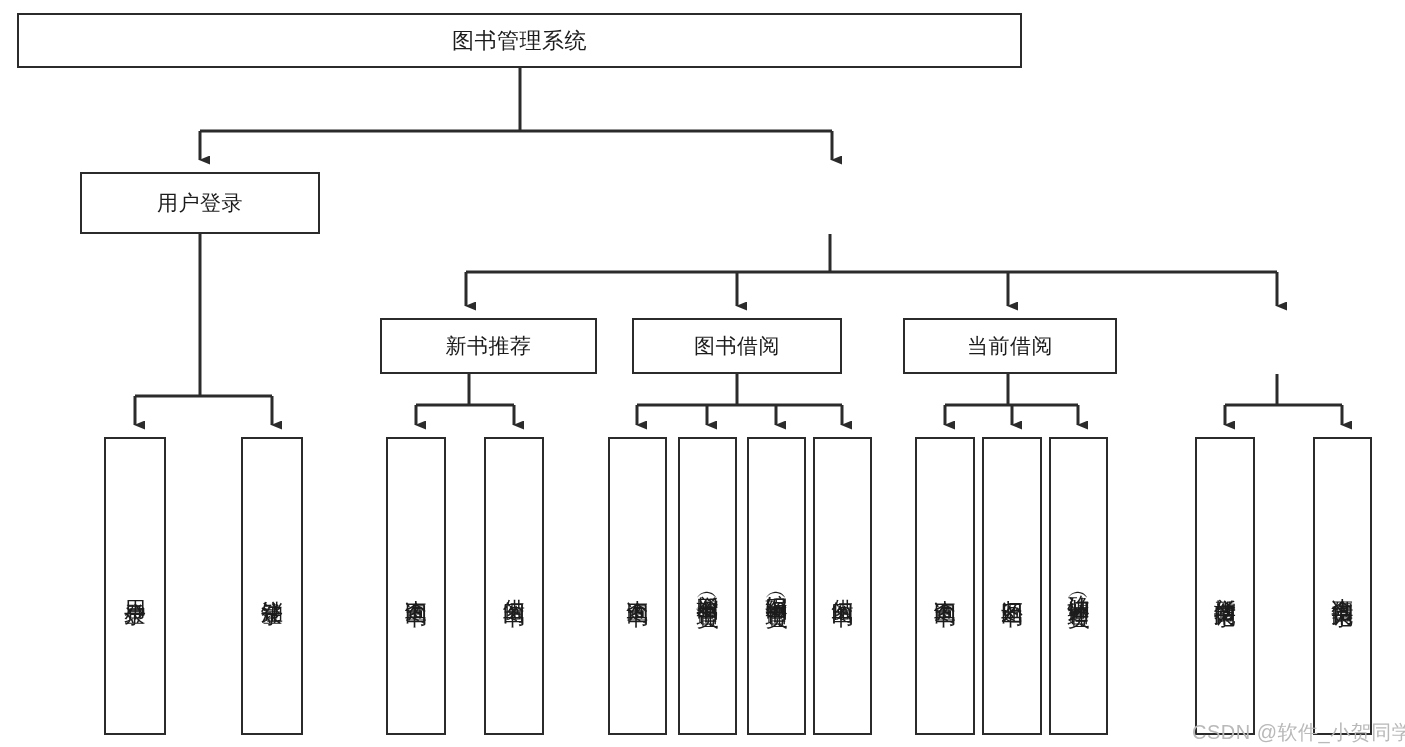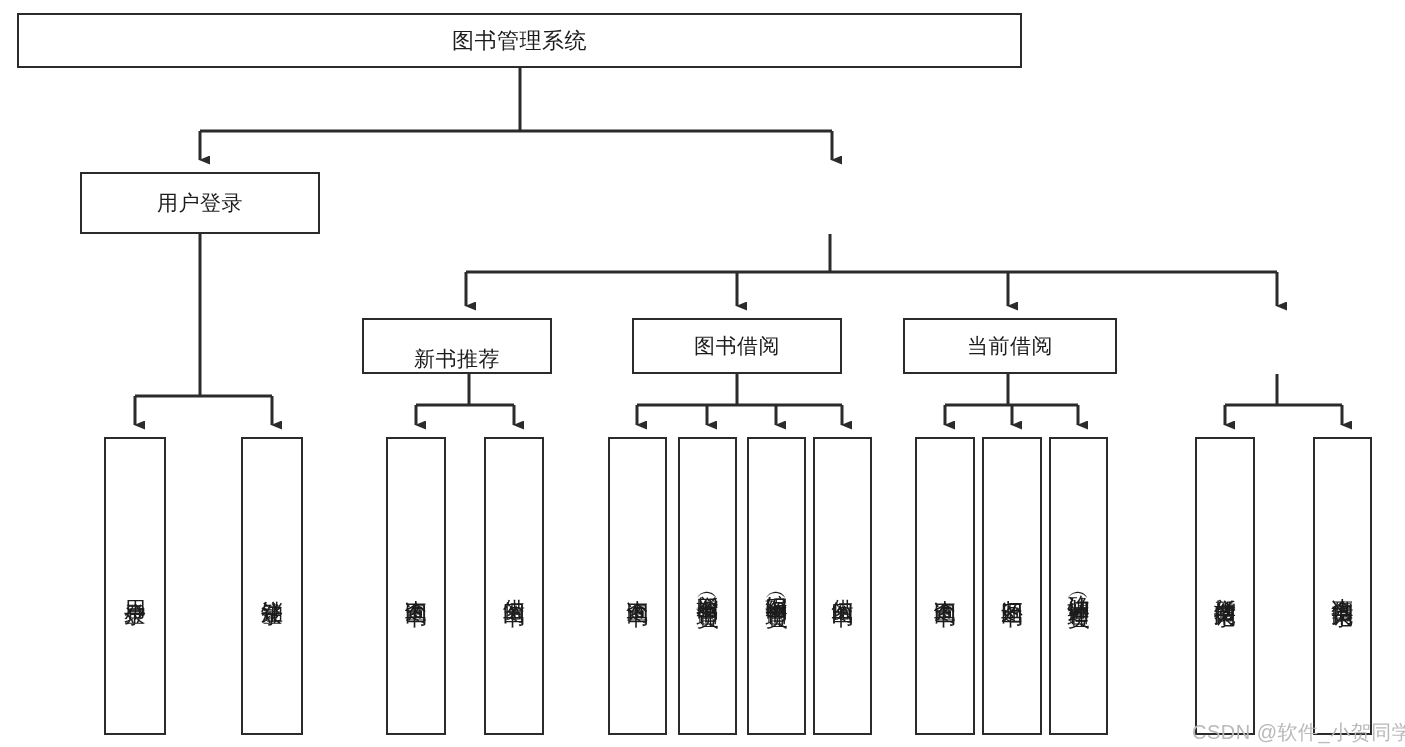--- a/index.html
+++ b/index.html
@@ -134,21 +134,21 @@
   </svg>
 
   <div class="node-box root" style="left:17px; top:13px; width:1005px; height:55px;">
     <span class="node-label">图书管理系统</span>
   </div>
 
   <div class="node-box" style="left:80px; top:172px; width:240px; height:62px;">
     <span class="node-label">用户登录</span>
   </div>
 
-  <div class="node-box" style="left:362px; top:318px; width:190px; height:56px;align-items:flex-end;">
+  <div class="node-box" style="left:380px; top:318px; width:217px; height:56px;">
     <span class="node-label">新书推荐</span>
   </div>
   <div class="node-box" style="left:903px; top:318px; width:214px; height:56px;">
     <span class="node-label">当前借阅</span>
   </div>
   <div class="node-box" style="left:632px; top:318px; width:210px; height:56px;">
     <span class="node-label">图书借阅</span>
   </div>
 
   <div class="node-box vertical" style="left:104px; top:437px; width:62px; height:298px;">

